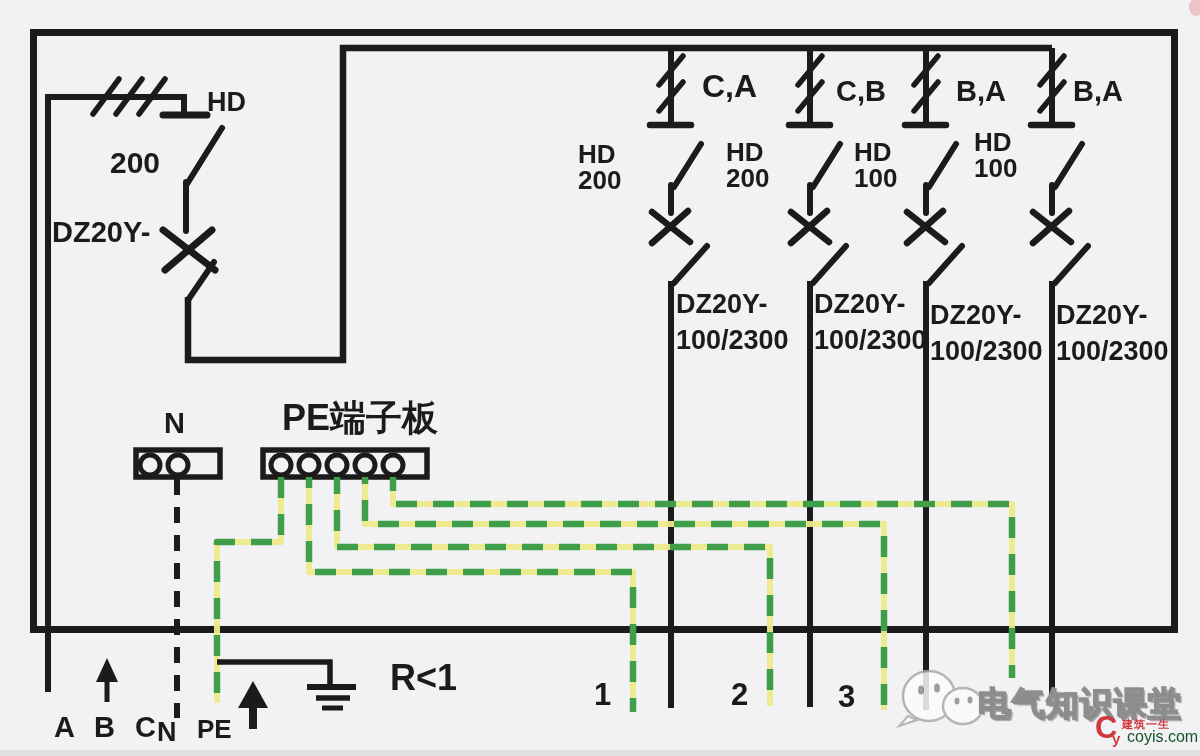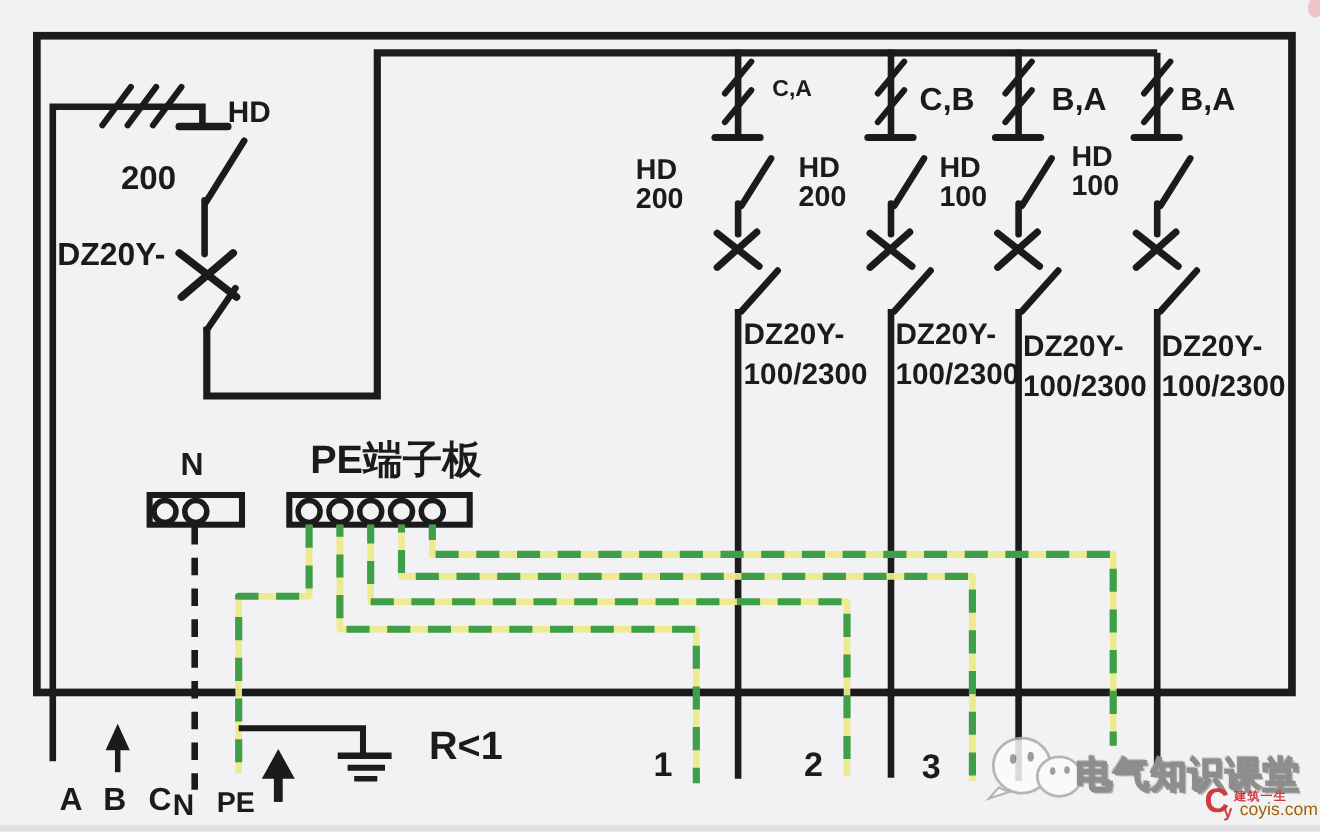--- a/index.html
+++ b/index.html
@@ -15,21 +15,21 @@
     white-space:nowrap;font-family:"Liberation Sans","DejaVu Sans",sans-serif;
   }
   .twoline div{white-space:nowrap;}
   .wm-text{
     position:absolute;font-weight:bold;color:rgba(252,252,252,0.92);
     -webkit-text-stroke:1.6px #8d8d8d;
     text-shadow:2px 2px 1px rgba(125,125,125,0.65),-1px -1px 1px rgba(150,150,150,0.6);
     letter-spacing:1px;white-space:nowrap;text-align:center;
   }
   .red{color:#cf3a3f;}
-  .site{color:#a16207;}
+  .site{color:#14532d;}
   #bottom-band{position:absolute;left:0;bottom:0;width:1200px;height:6px;background:#e0e0e2;}
 </style>
 </head>
 <body>
 
 <div id="stage">
 
   <svg width="1200" height="756" viewBox="0 0 1200 756">
     <g stroke="#1b1b1b" fill="none">
 
@@ -165,21 +165,21 @@
 
   <div class="lbl" style="left:207px;top:88px;font-size:27px">HD</div>
   <div class="lbl" style="left:110px;top:147px;font-size:30px">200</div>
   <div class="lbl twoline" style="left:52px;top:212px;font-size:29px;line-height:40px">
     <div>DZ20Y-</div>
   </div>
 
   <div class="lbl" style="left:164px;top:408px;font-size:29px">N</div>
   <div class="lbl" style="left:282px;top:399px;font-size:36px">PE端子板</div>
 
-  <div class="lbl" style="left:702px;top:70px;font-size:21px">C,A</div>
+  <div class="lbl" style="left:702px;top:70px;font-size:32px">C,A</div>
   <div class="lbl" style="left:836px;top:76px;font-size:29px">C,B</div>
   <div class="lbl" style="left:956px;top:76px;font-size:29px">B,A</div>
   <div class="lbl" style="left:1073px;top:76px;font-size:29px">B,A</div>
 
   <div class="lbl twoline" style="left:578px;top:141px;font-size:26px;line-height:26px">
     <div>HD</div>
     <div>200</div>
   </div>
   <div class="lbl twoline" style="left:726px;top:139px;font-size:26px;line-height:26px">
     <div>HD</div>

